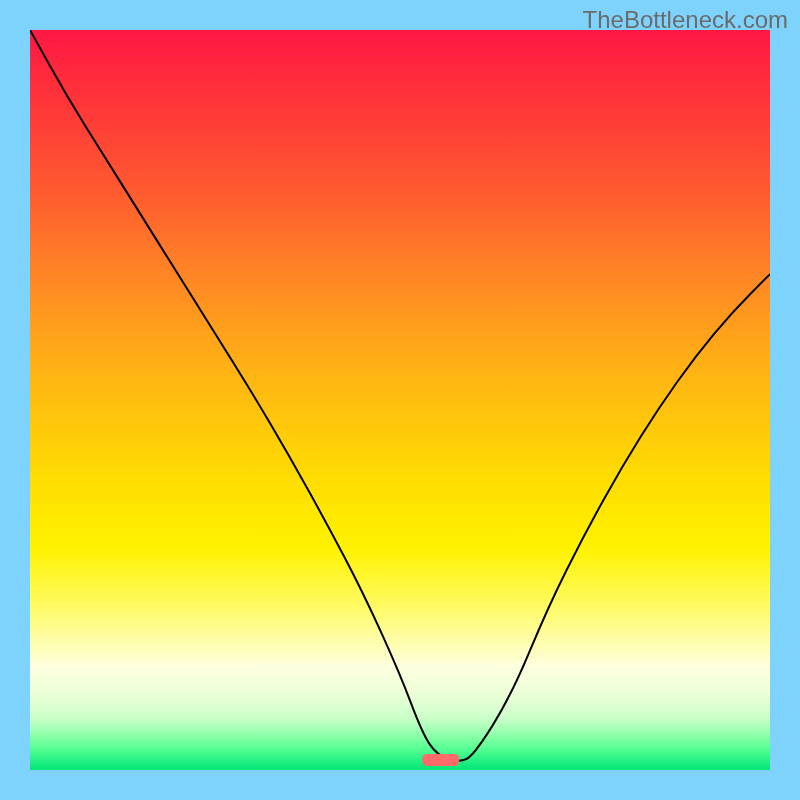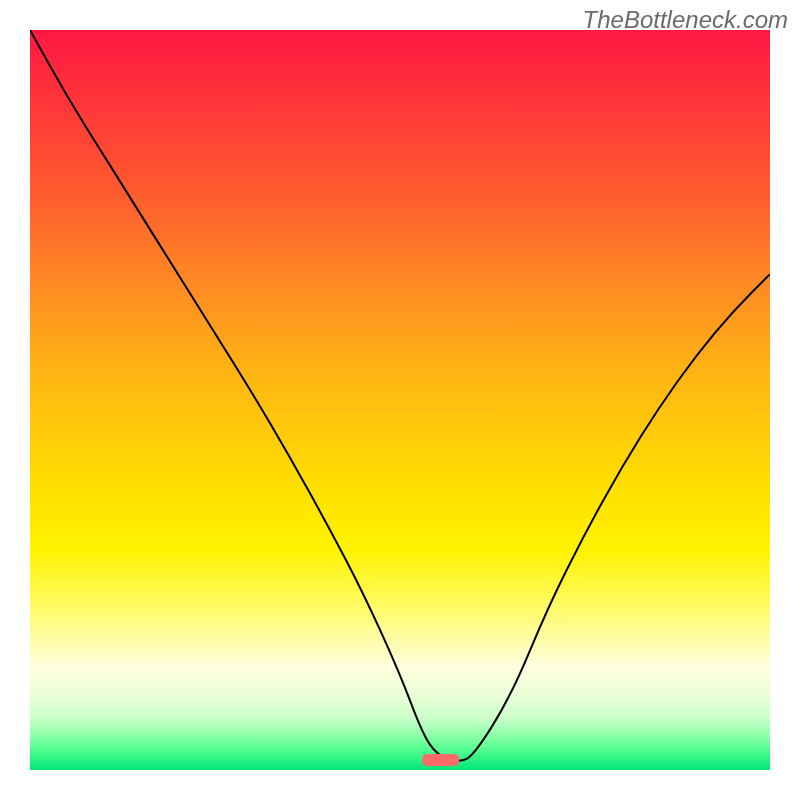--- a/index.html
+++ b/index.html
@@ -7,22 +7,21 @@
     padding: 0;
     width: 800px;
     height: 800px;
     background: #000;
     overflow: hidden;
   }
   .container {
     position: relative;
     width: 800px;
     height: 800px;
-    background: #ffffff;
-    font-style: italic;
+    background: #7dd3fc;
   }
   .watermark {
     position: absolute;
     top: 6px;
     right: 12px;
     color: #6b6b6b;
     font-family: Arial, Helvetica, sans-serif;
     font-size: 24px;
     font-weight: 500;
     letter-spacing: 0px;

